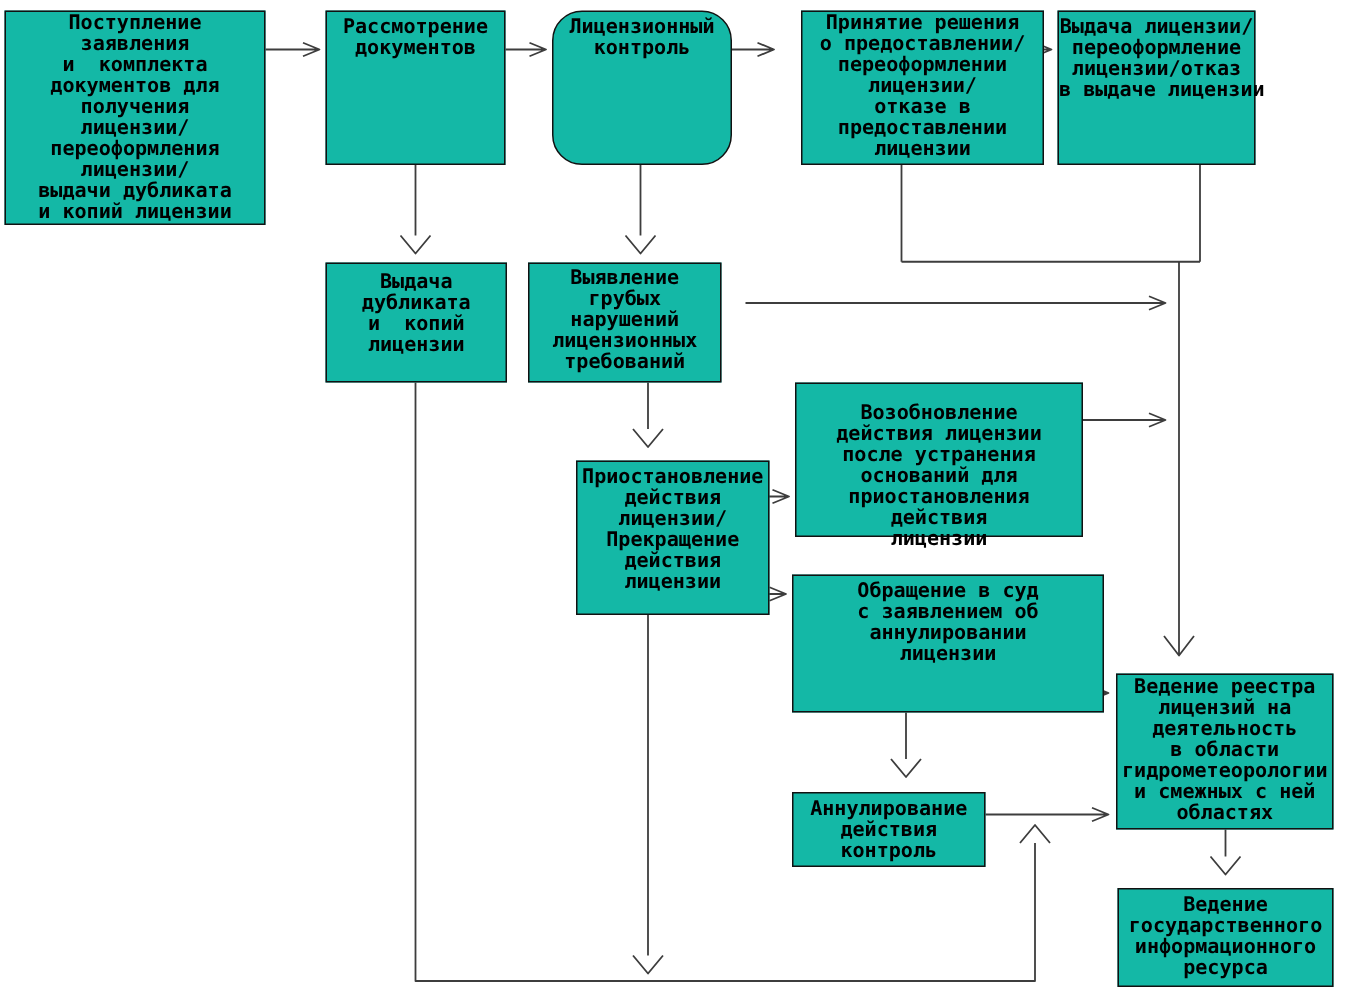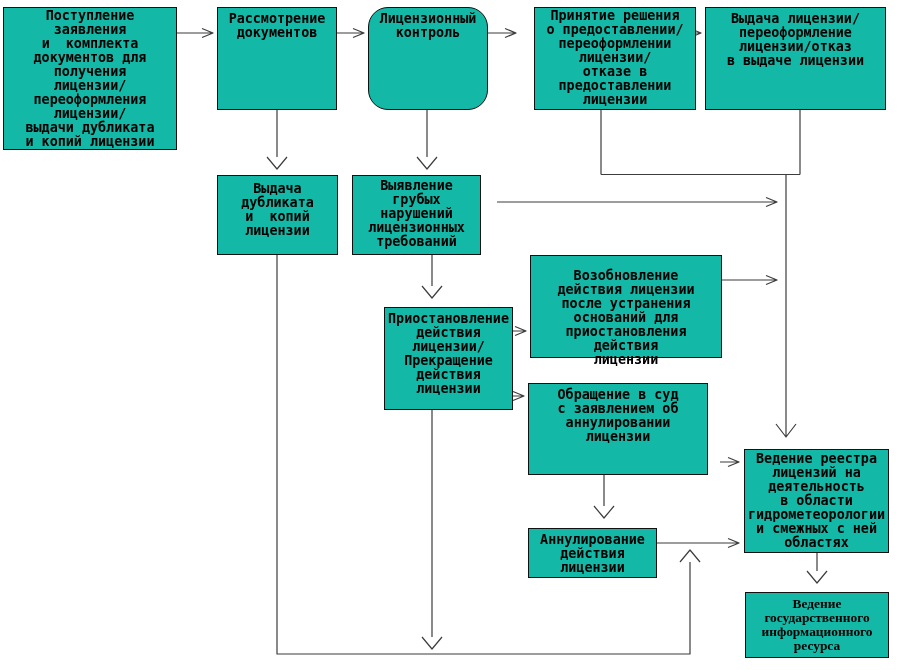--- a/index.html
+++ b/index.html
@@ -77,21 +77,21 @@
 контроль</div>
 
   <div class="box" style="left:520px; top:7px;   width:162px; height:103px; padding-top:1px;margin-left:14px;">Принятие решения
 о предоставлении/
 переоформлении
 лицензии/
 отказе в
 предоставлении
 лицензии</div>
 
-  <div class="box" style="left:705px; top:7px;   width:181px; height:103px;">Выдача лицензии/
+  <div class="box" style="left:705px; top:7px;   width:132px; height:103px;">Выдача лицензии/
 переоформление
 лицензии/отказ
 в выдаче лицензии</div>
 
   <div class="box" style="left:217px; top:175px; width:121px; height:80px; padding-top:6px;">Выдача
 дубликата
 и  копий
 лицензии</div>
 
   <div class="box" style="left:352px; top:175px; width:129px; height:80px; padding-top:3px;">Выявление
@@ -108,35 +108,35 @@
 действия
 лицензии</div>
 
   <div class="box" style="left:384px; top:307px; width:129px; height:103px;">Приостановление
 действия
 лицензии/
 Прекращение
 действия
 лицензии</div>
 
-  <div class="box" style="left:528px; top:383px; width:180px; height:92px;">Обращение в суд
+  <div class="box" style="left:528px; top:383px; width:208px; height:92px;">Обращение в суд
 с заявлением об
 аннулировании
 лицензии</div>
 
   <div class="box" style="left:528px; top:528px; width:129px; height:50px;">Аннулирование
 действия
-лицензии</div>
+контроль</div>
 
   <div class="box" style="left:744px; top:449px; width:145px; height:104px; padding-top:2px;">Ведение реестра
 лицензий на
 деятельность
 в области
 гидрометеорологии
 и смежных с ней
 областях</div>
 
-  <div class="box" style="left:745px; top:592px; width:144px; height:66px;font-family:Liberation Serif, serif;">Ведение
+  <div class="box" style="left:745px; top:592px; width:144px; height:66px;">Ведение
 государственного
 информационного
 ресурса</div>
 
 </div>
 
 </body></html>

